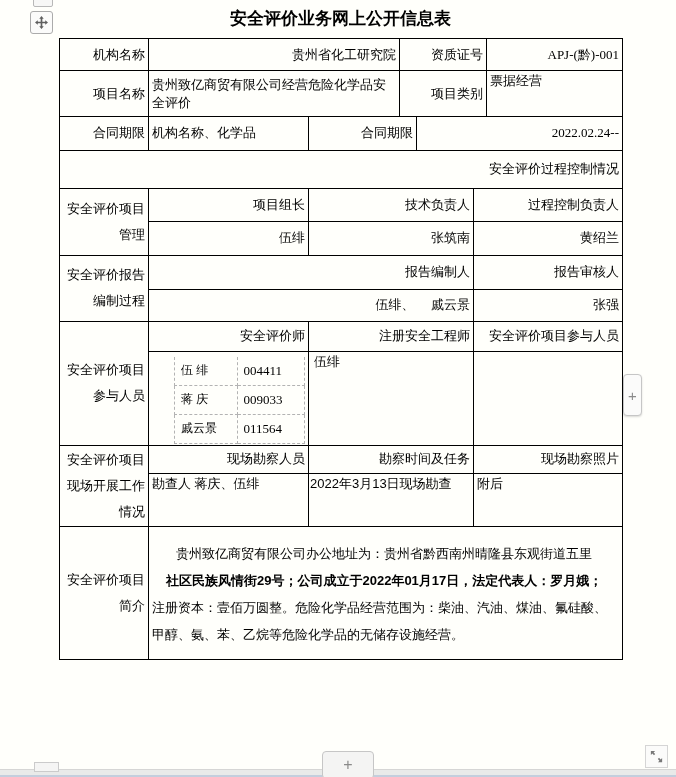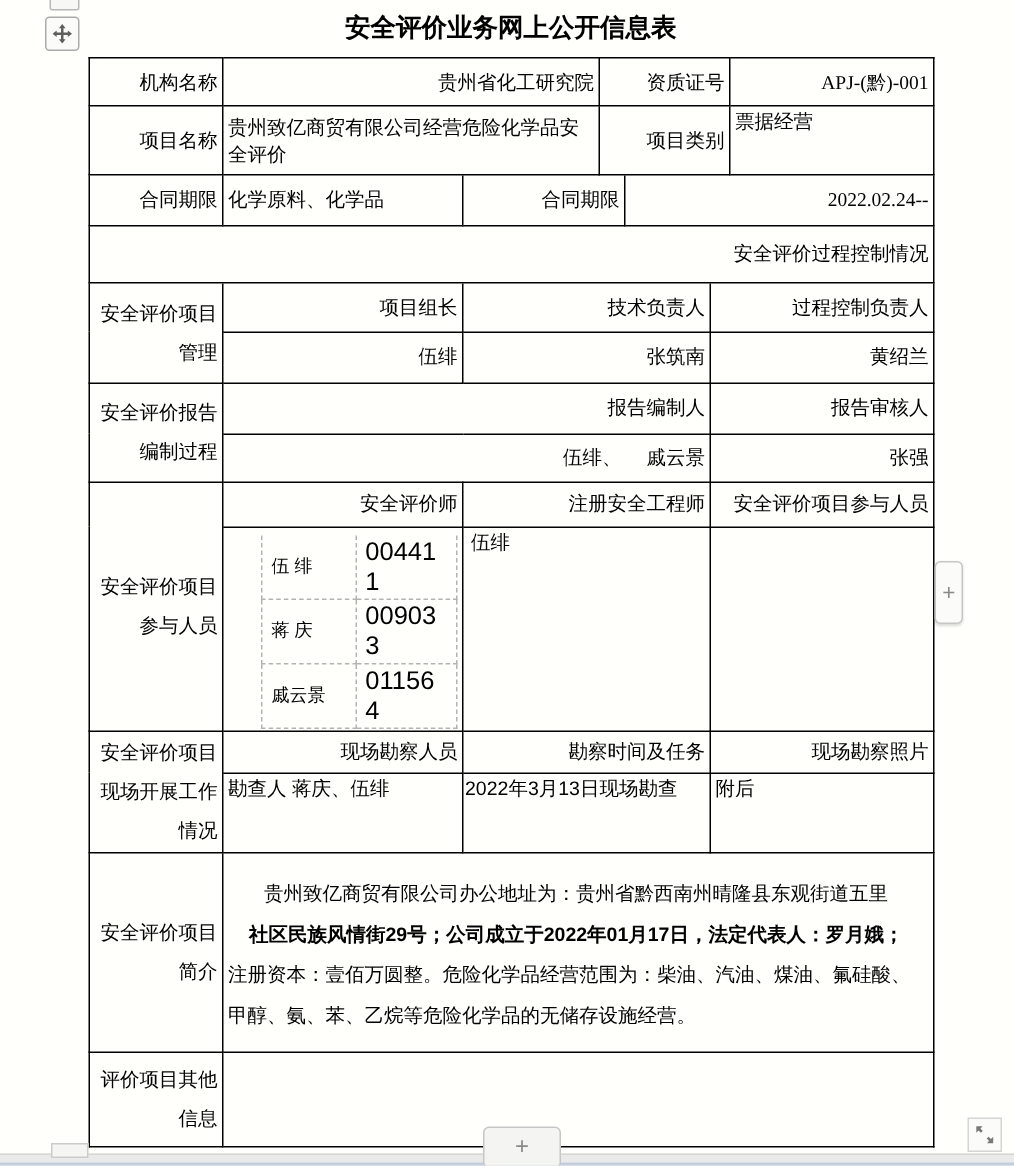--- a/index.html
+++ b/index.html
@@ -37,21 +37,21 @@
   .serif { font-family:"Liberation Serif","DejaVu Serif",serif; }
   .pl1 { padding-left:5px !important; }
 
   
   table.sub { border-collapse:collapse; margin:4px 0 0 22px; }
   table.sub td {
     border:1px dashed #b3b3b3;
     height:26px; font-size:12px; padding:1px 6px; vertical-align:middle;margin-left:17px;
   }
   table.sub td.nm { width:50px; }
-  table.sub td.num { width:55px; font-family:Liberation Sans, sans-serif; font-size:17px; }
+  table.sub td.num { width:55px; font-family:Liberation Serif, serif; font-size:13px; }
 
   
   .intro-cell { vertical-align:top !important; padding:13px 6px 0 3px !important; }
   .intro-line { font-size:13px; line-height:27px; white-space:nowrap; }
   .ind1 { padding-left:24px; }
   .ind2 { padding-left:14px;font-weight:bold; }
 
   
   .move-handle {
     position:absolute; left:30px; top:11px; width:21px; height:21px;
@@ -136,21 +136,21 @@
     <table class="wt nb">
       <colgroup>
           <col style="width:89px">
           <col style="width:160px">
           <col style="width:108px">
           <col style="width:206px">
         </colgroup>
       <tbody>
           <tr style="height:33px">
         <td class="c"><span>合同期限</span></td>
-        <td class="l"><span>化学原料、化学品</span></td>
+        <td class="l"><span>机构名称、化学品</span></td>
         <td class="c"><span>合同期限</span></td>
         <td class="c serif"><span>2022.02.24--</span></td>
       </tr>
     </tbody>
       </table>
 
     <table class="wt nb">
       <colgroup>
           <col style="width:563px">
         </colgroup>
@@ -239,24 +239,20 @@
       <tbody>
           <tr style="height:133px">
         <td class="label-cell"><span>安全评价项目简介</span></td>
         <td class="intro-cell">
           <div class="intro-line ind1">贵州致亿商贸有限公司办公地址为：贵州省黔西南州晴隆县东观街道五里</div>
           <div class="intro-line ind2">社区民族风情街29号；公司成立于2022年01月17日，法定代表人：罗月娥；</div>
           <div class="intro-line">注册资本：壹佰万圆整。危险化学品经营范围为：柴油、汽油、煤油、氟硅酸、</div>
           <div class="intro-line">甲醇、氨、苯、乙烷等危险化学品的无储存设施经营。</div>
         </td>
       </tr>
-      <tr style="height:63px">
-        <td class="label-cell"><span>评价项目其他信息</span></td>
-        <td><span></span></td>
-      </tr>
     </tbody>
       </table>
 
   </div>
 
   <div class="add-col-btn">
       <span>+</span>
     </div>
 
   <div class="hscrollbar"></div>

